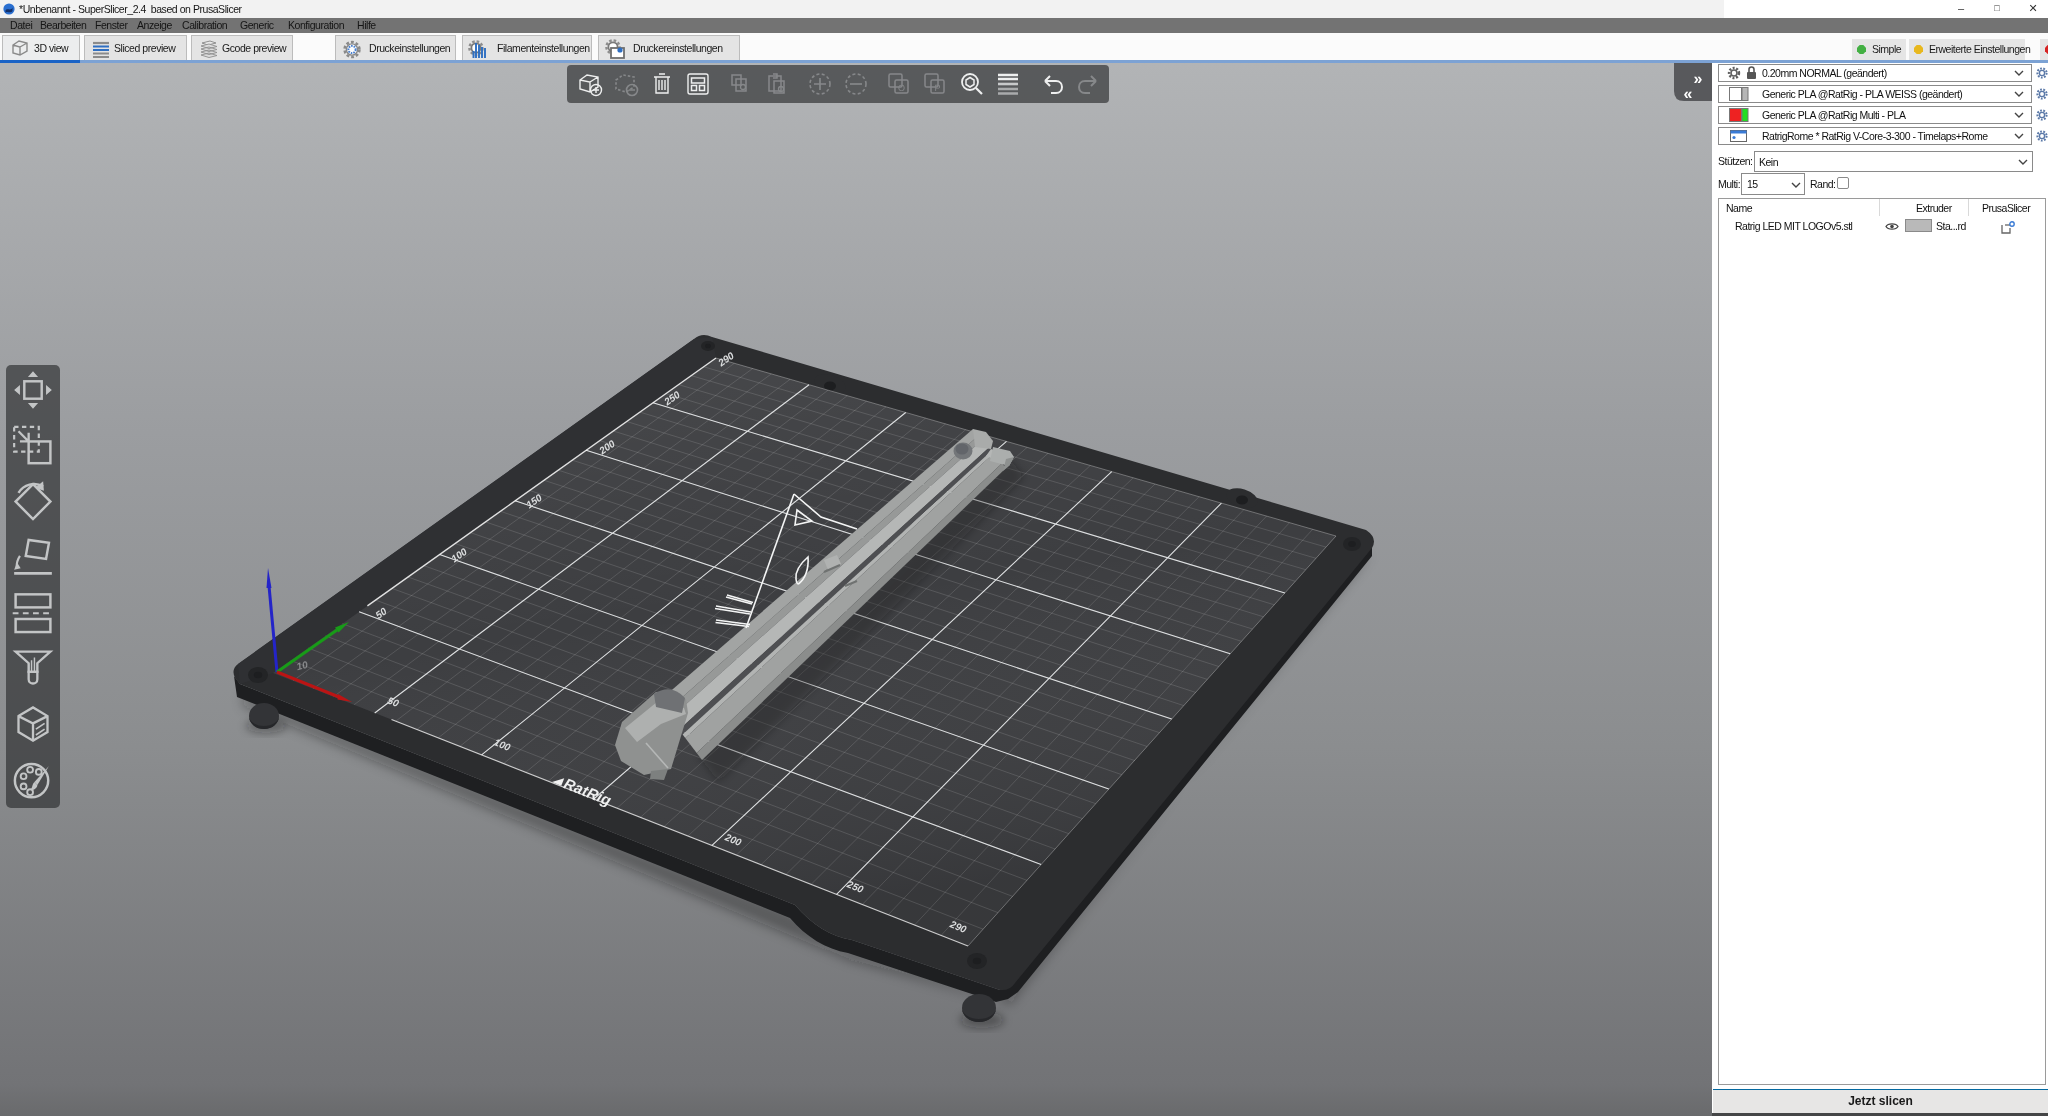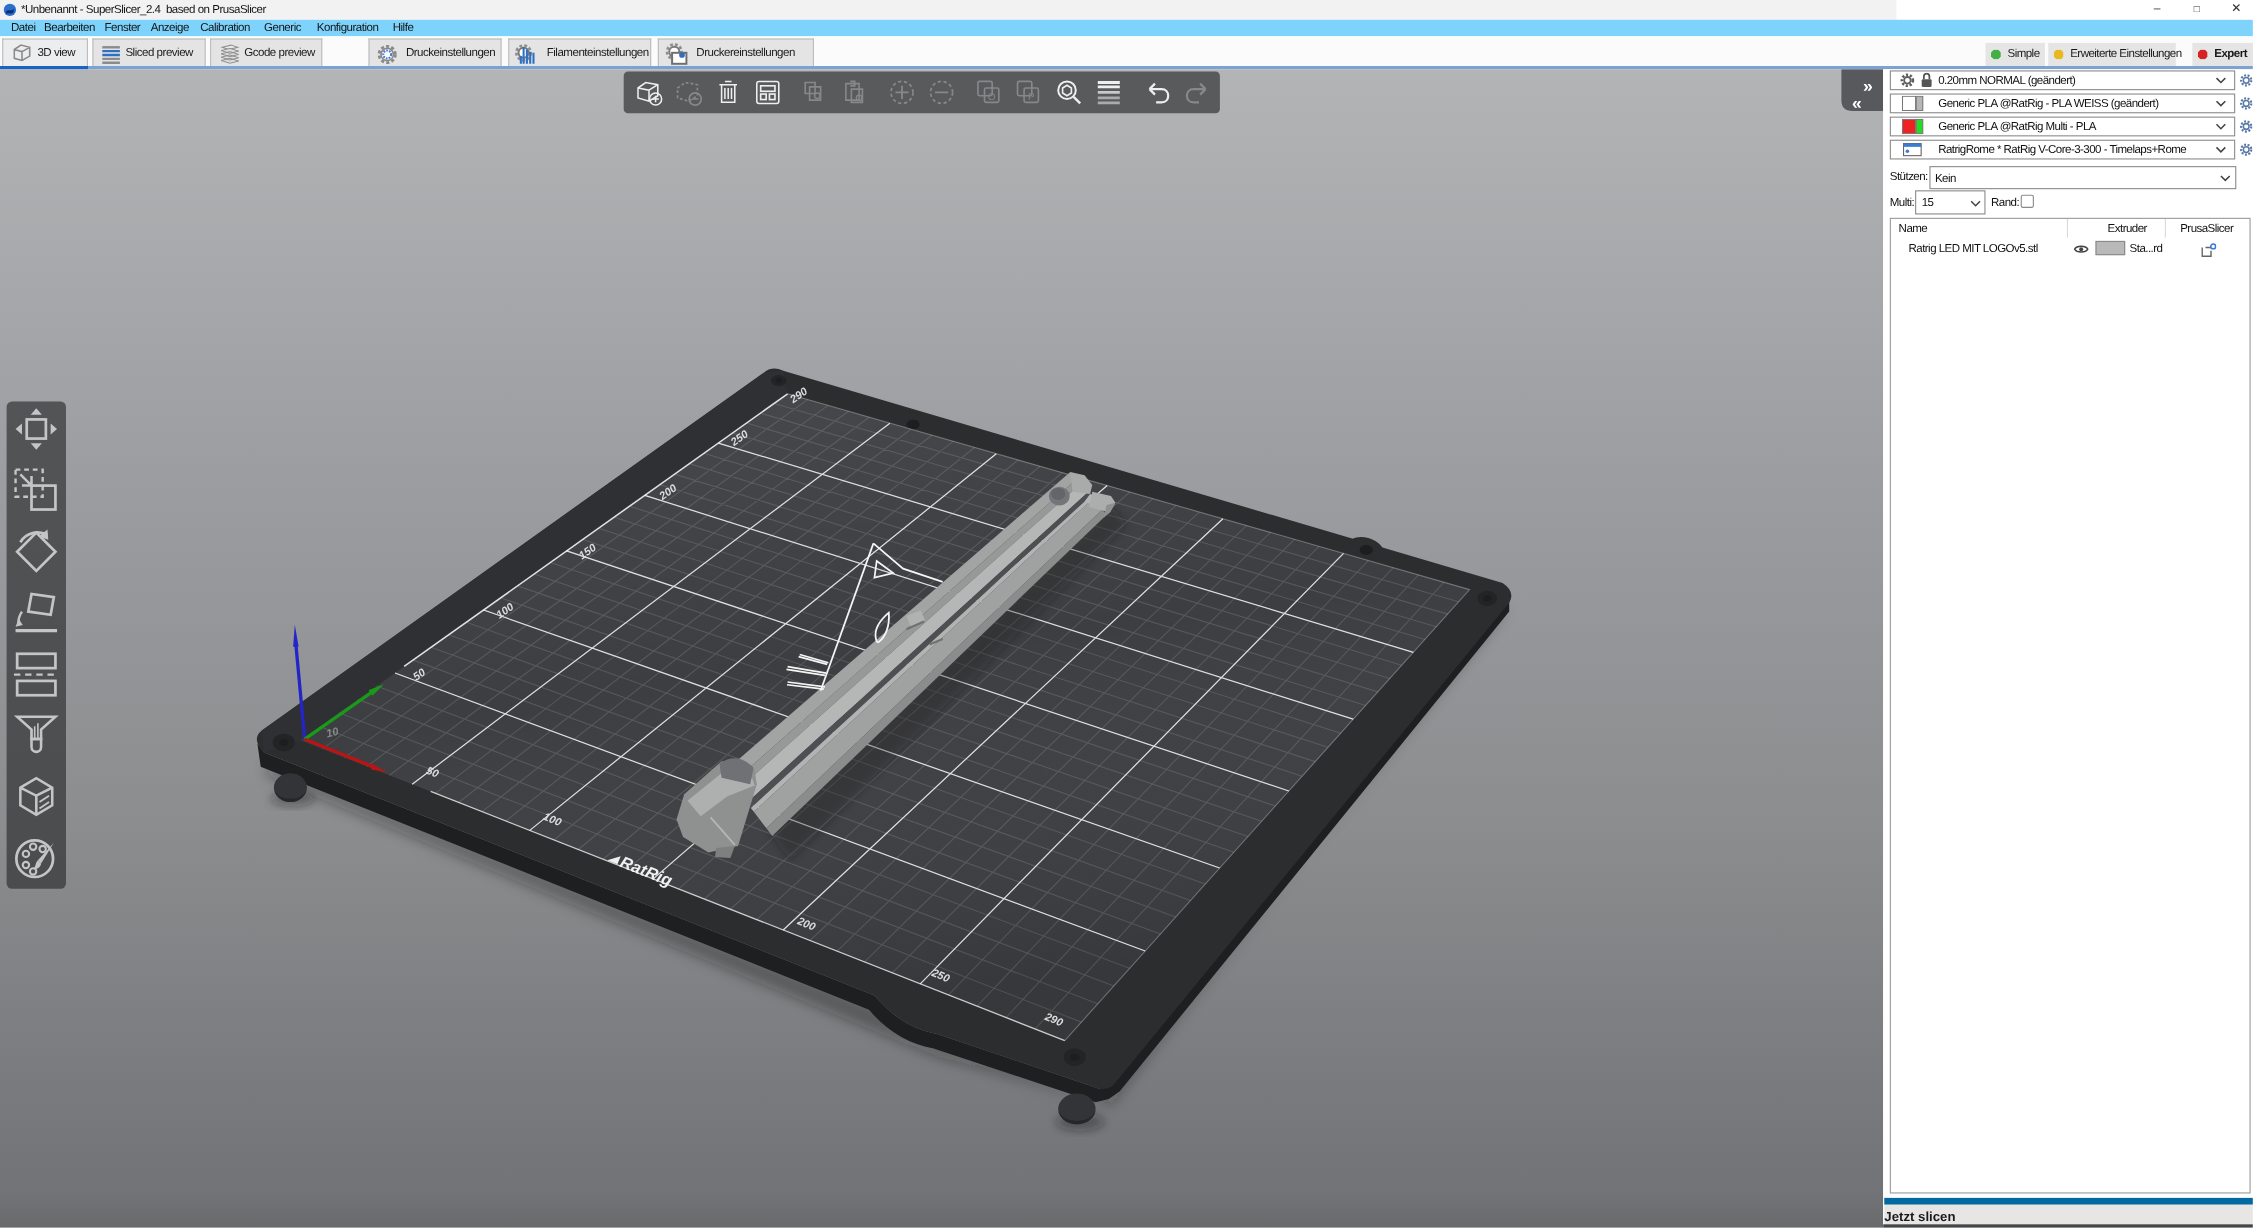--- a/index.html
+++ b/index.html
@@ -1,35 +1,35 @@
 <!DOCTYPE html>
 <html><head><meta charset="utf-8">
 <style>
 * { margin:0; padding:0; box-sizing:border-box; -webkit-font-smoothing:antialiased; } text { text-rendering:geometricPrecision; } body > * { opacity:0.999; } #viewport svg { opacity:0.999; }
 html,body { width:2048px; height:1116px; overflow:hidden; font-family:"Liberation Sans",sans-serif; }
 .abs { position:absolute; }
 #titlebar { left:0; top:0; width:1724px; height:18px; background:#f2f2f2;padding-left:48px; }
 #titlebar .t { position:absolute; left:19px; top:3px; font-size:10.5px; letter-spacing:-0.45px; color:#151515; white-space:nowrap; }
 .winbtn { position:absolute; top:0; width:34px; height:18px; color:#333; font-size:11px; text-align:center; line-height:17px; }
-#menubar { left:0; top:18px; width:2048px; height:15px; background:#7dd3fc; }
+#menubar { left:0; top:18px; width:2048px; height:15px; background:#737373; }
 #menubar span { position:absolute; top:1px; font-size:10.5px; letter-spacing:-0.45px; color:#151515; white-space:nowrap; }
 #tabrow { left:0; top:33px; width:2048px; height:27px; background:#fbfbfb; }
 .tab { position:absolute; top:2px; height:25px; background:#e4e4e4; border:1px solid #bcbcbc; border-bottom:none; font-size:10.5px; letter-spacing:-0.45px; color:#1a1a1a; white-space:nowrap;padding-left:31px; }
 .tab .lbl { position:absolute; top:6px; }
-.modebtn { position:absolute; top:6px; height:21px; background:#e5e5e5; font-size:10.5px; letter-spacing:-0.5px; color:#1a1a1a; white-space:nowrap; }
+.modebtn { position:absolute; top:6px; height:21px; background:#e5e5e5; font-size:10.5px; letter-spacing:-0.5px; color:#1a1a1a; white-space:nowrap;margin-left:47px; }
 .dot { position:absolute; top:6px; width:9px; height:9px; clip-path:polygon(30% 0,70% 0,100% 30%,100% 70%,70% 100%,30% 100%,0 70%,0 30%); }
 #blueline { left:0; top:60px; width:2048px; height:3px; background:#7ca2d4; }
 #blueline .sel { position:absolute; left:0; top:0; width:80px; height:3px; background:#1a63c6; }
 #viewport { left:0; top:63px; width:1712px; height:1053px; background:linear-gradient(180deg,#b2b4b6 0%,#9b9da0 35%,#8b8d8f 65%,#727376 97%,#696a6c 100%); }
 #rightpanel { left:1712px; top:63px; width:336px; height:1053px; background:#ffffff; }
 .combo { position:absolute; background:#fff; border:1px solid #8a8a8a; }
 .plbl { position:absolute; font-size:10.5px; letter-spacing:-0.5px; color:#111; white-space:nowrap; }
 .bedn { font: italic 700 10px "Liberation Sans",sans-serif; fill:#dadcdd; }
 .ratrig { font: italic 700 15px "Liberation Sans",sans-serif; fill:#f0f1f1; letter-spacing:0.2px; }
-#slicebtn { position:absolute; left:1713px; top:1089px; width:335px; height:24px; background:#e7e6e5; border-top:6px solid #0369a1; font-size:12px; font-weight:700; color:#1a1a1a; line-height:23px; }
+#slicebtn { position:absolute; left:1713px; top:1089px; width:335px; height:24px; background:#e7e6e5; border-top:1px solid #0369a1; text-align:center; font-size:12px; font-weight:700; color:#1a1a1a; line-height:23px; }
 </style></head>
 <body>
 <div id="titlebar" class="abs">
   <svg class="abs" style="left:3px;top:3px" width="12" height="12">
       <circle cx="6" cy="6" r="5.6" fill="#2a6fd0"></circle>
       <path d="M2.5,7.5 C4,4.5 8,8.5 9.5,4.5 L9.5,8 C7.5,11 4,7.5 2.5,10 Z" fill="#12306b"></path>
     </svg>
   <span class="t">*Unbenannt - SuperSlicer_2.4&nbsp;&nbsp;based on PrusaSlicer</span>
   <div class="winbtn" style="left:1944px">–</div>
   <div class="winbtn" style="left:1980px;font-size:9px">□</div>

